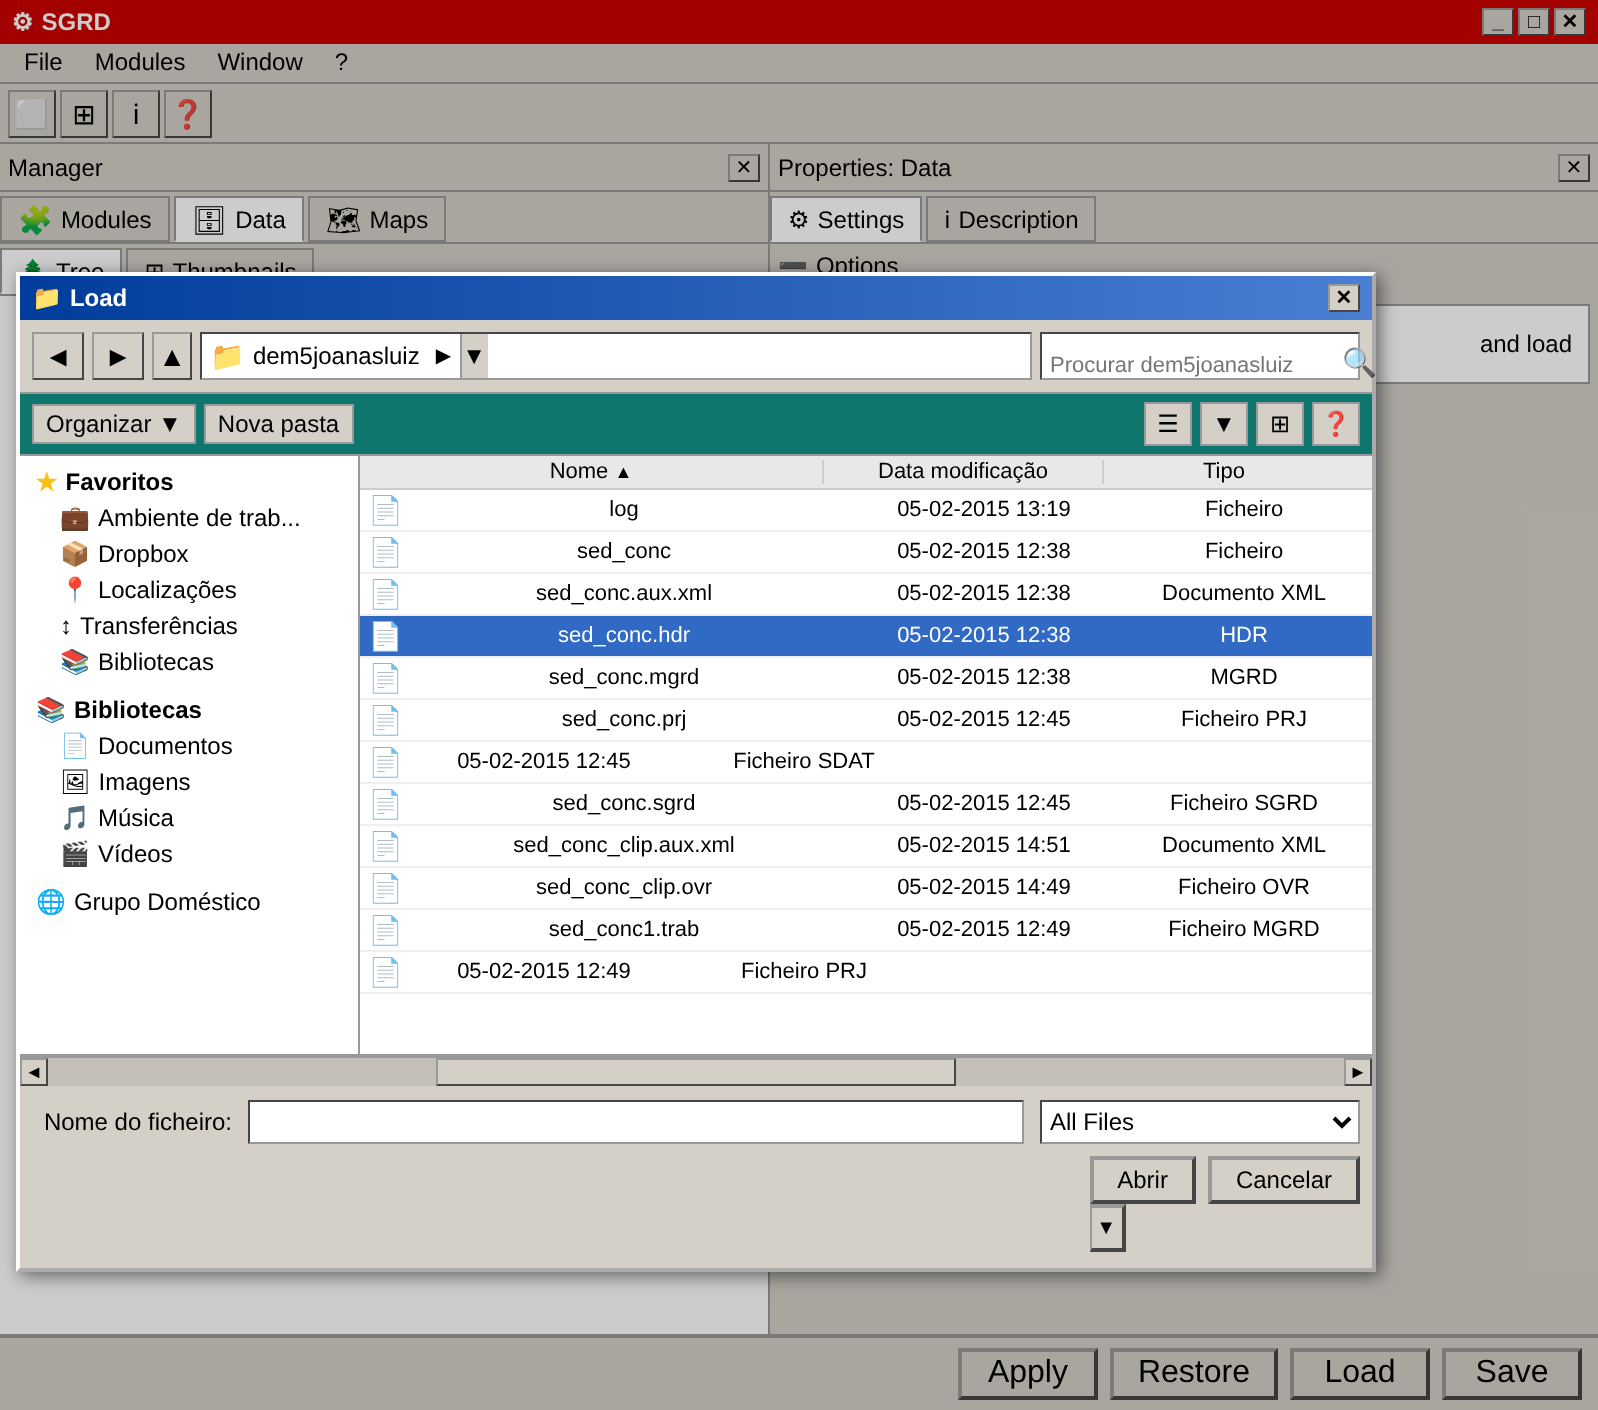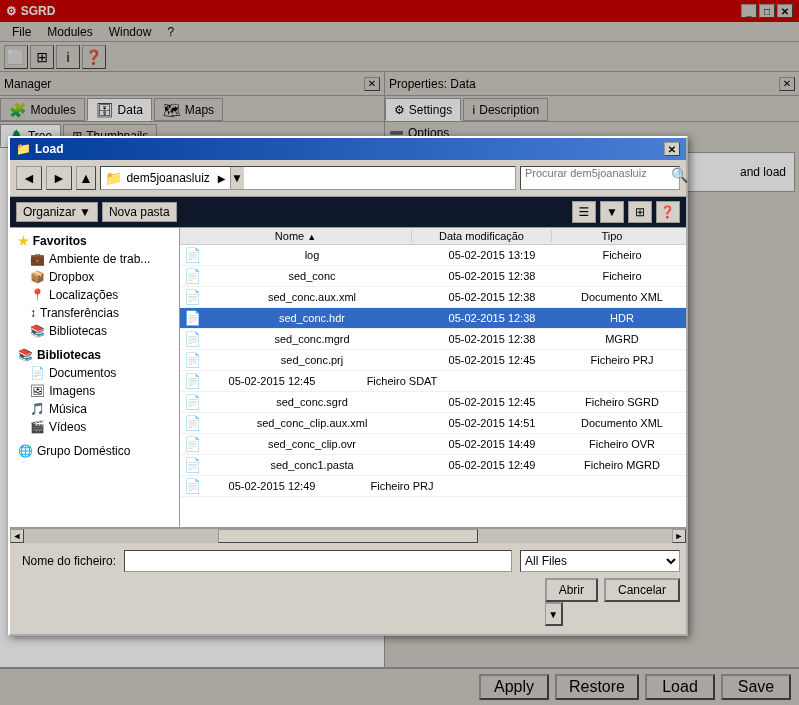--- a/index.html
+++ b/index.html
@@ -4,21 +4,21 @@
   <style>
     * { box-sizing: border-box; margin: 0; padding: 0; }
     body { font-family: 'Segoe UI', Tahoma, sans-serif; font-size: 12px; background: #d4d0c8; width: 799px; height: 705px; overflow: hidden; }
 
     
     .title-bar { background: #c00; height: 22px; display: flex; align-items: center; padding: 0 6px; color: white; font-size: 12px; font-weight: bold; }
     .title-bar-text { flex: 1; }
     .title-bar-btn { width: 16px; height: 14px; background: #d4d0c8; border: 1px outset #999; font-size: 10px; display: flex; align-items: center; justify-content: center; margin-left: 2px; cursor: pointer; color: #000; }
 
     
-    .menu-bar { background: #d4d0c8; height: 20px; display: flex; align-items: center; padding: 0 4px; border-bottom: 1px solid #999; }
+    .menu-bar { background: #d4d0c8; height: 20px; display: flex; align-items: flex-start; padding: 0 4px; border-bottom: 1px solid #999; }
     .menu-item { padding: 2px 8px; cursor: pointer; font-size: 12px; }
 
     
     .toolbar { background: #d4d0c8; height: 30px; display: flex; align-items: center; padding: 2px 4px; border-bottom: 1px solid #999; gap: 2px; }
     .toolbar-btn { width: 24px; height: 24px; background: #d4d0c8; border: 1px outset #999; display: flex; align-items: center; justify-content: center; cursor: pointer; font-size: 14px; }
 
     
     .main-layout { display: flex; height: calc(705px - 72px); }
 
     
@@ -59,25 +59,25 @@
     .dialog-title-text { flex: 1; }
     .dialog-close { width: 16px; height: 14px; background: #d4d0c8; border: 1px outset #999; font-size: 10px; display: flex; align-items: center; justify-content: center; cursor: pointer; color: #000; }
 
     
     .file-nav { display: flex; align-items: center; padding: 6px; gap: 4px; background: #d4d0c8; border-bottom: 1px solid #999; }
     .nav-btn { width: 26px; height: 24px; background: #d4d0c8; border: 1px outset #999; display: flex; align-items: center; justify-content: center; cursor: pointer; font-size: 14px; }
     .path-box { flex: 1; display: flex; align-items: center; border: 1px inset #999; background: white; height: 24px; padding: 0 4px; gap: 4px; }
     .path-icon { font-size: 14px; }
     .path-text { font-size: 12px; }
     .path-dropdown { width: 14px; background: #d4d0c8; border-left: 1px solid #999; height: 100%; display: flex; align-items: center; justify-content: center; cursor: pointer; }
-    .search-box { display: flex; align-items: flex-start; border: 1px inset #999; background: white; height: 24px; padding: 0 4px; width: 160px; gap: 4px; }
+    .search-box { display: flex; align-items: flex-end; border: 1px inset #999; background: white; height: 24px; padding: 0 4px; width: 160px; gap: 4px; }
     .search-icon { color: #666; font-size: 14px; }
 
     
-    .file-toolbar { display: flex; align-items: center; padding: 4px 6px; gap: 4px; background: #0f172a; border-bottom: 1px solid #999; }
+    .file-toolbar { display: flex; align-items: center; padding: 4px 6px; gap: 4px; background: #0f766e; border-bottom: 1px solid #999; }
     .organize-btn { display: flex; align-items: center; gap: 2px; padding: 2px 6px; border: 1px solid #999; background: #d4d0c8; cursor: pointer; font-size: 12px; }
     .new-folder-btn { padding: 2px 6px; border: 1px solid #999; background: #d4d0c8; cursor: pointer; font-size: 12px; }
     .view-btn { width: 24px; height: 22px; background: #d4d0c8; border: 1px solid #999; display: flex; align-items: center; justify-content: center; cursor: pointer; }
 
     
     .file-pane { display: flex; height: 300px; border-bottom: 1px solid #999; }
 
     
     .nav-tree { width: 170px; background: white; border-right: 1px solid #999; overflow-y: auto; padding: 4px; }
     .nav-section { margin-bottom: 6px; }
@@ -400,21 +400,21 @@
                 <span class="file-type">Documento XML</span>
               </div>
               <div class="file-row">
                 <span class="file-icon">📄</span>
                 <span class="file-name">sed_conc_clip.ovr</span>
                 <span class="file-date">05-02-2015 14:49</span>
                 <span class="file-type">Ficheiro OVR</span>
               </div>
               <div class="file-row">
                 <span class="file-icon">📄</span>
-                <span class="file-name">sed_conc1.pasta</span>
+                <span class="file-name">sed_conc1.trab</span>
                 <span class="file-date">05-02-2015 12:49</span>
                 <span class="file-type">Ficheiro MGRD</span>
               </div>
               <div class="file-row">
                 <span class="file-icon">📄</span>
                 <span class="file-date">05-02-2015 12:49</span>
                 <span class="file-type">Ficheiro PRJ</span>
               </div>
             </div>
         </div>

